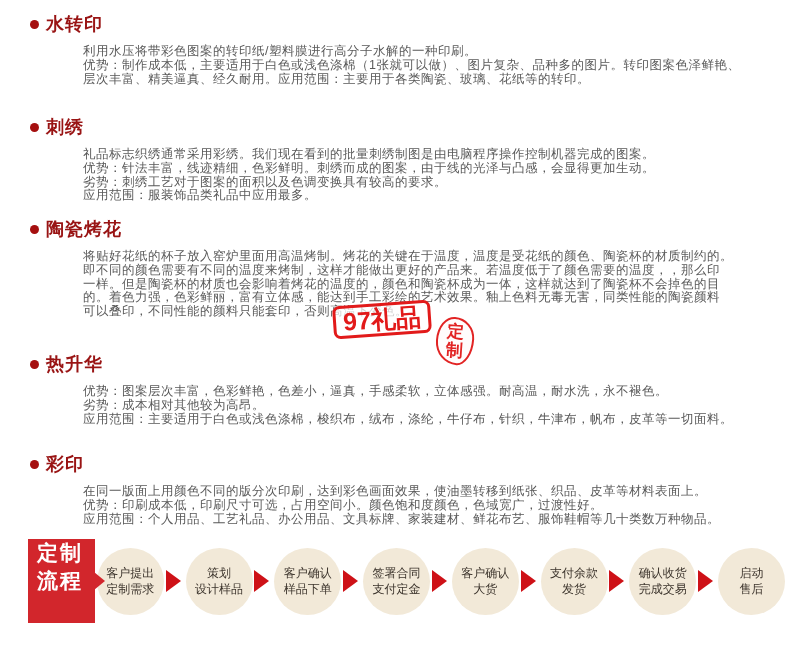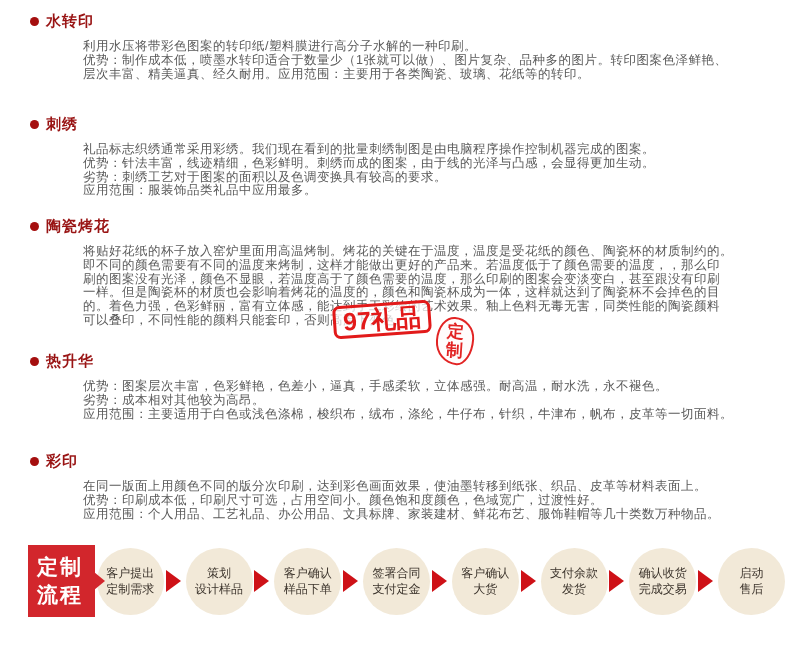--- a/index.html
+++ b/index.html
@@ -10,21 +10,21 @@
   }
   .sections{position:absolute;left:0;top:0;width:800px;}
   .sec{position:absolute;left:0;width:800px;}
   .sec:nth-of-type(1){top:12px;}
   .sec:nth-of-type(2){top:115px;}
   .sec:nth-of-type(3){top:217px;}
   .sec:nth-of-type(4){top:352px;}
   .sec:nth-of-type(5){top:452px;}
   .sec-head{display:flex;align-items:center;margin:0 0 9px 30px;}
   .bullet{width:9px;height:9px;border-radius:50%;background:#a50f0f;display:inline-block;margin-right:7px;}
-  .sec-title{font-size:15px;font-weight:bold;color:#991414;margin:0;letter-spacing:1px;}
+  .sec-title{font-size:18px;font-weight:bold;color:#991414;margin:0;letter-spacing:1px;}
   .sec-body{margin-left:83px;}
   .line{font-size:12.5px;line-height:13.8px;color:#595959;white-space:nowrap;letter-spacing:0.5px;}
 
   
   .wm-box{
     position:absolute;left:333px;top:303px;width:92px;height:27px;
     border:3px solid #e21a1a;border-radius:7px;
     background:rgba(255,255,255,0.72);
     color:#e21a1a;font-size:25px;font-weight:bold;line-height:27px;text-align:center;
     transform:rotate(-4deg);letter-spacing:0;
@@ -37,23 +37,23 @@
     transform:rotate(4deg);
   }
   .wm-seal span{display:block;}
 
   
   .flow{
     position:absolute;left:28px;top:546px;width:757px;height:70px;
     display:flex;align-items:center;justify-content:space-between;
   }
   .flow-label{
-    position:relative;width:67px;height:72px;background:#d2262c;flex:0 0 auto;
+    position:relative;width:67px;height:84px;background:#d2262c;flex:0 0 auto;
     color:#ffffff;font-size:21px;font-weight:bold;line-height:28px;
-    display:flex;flex-direction:column;justify-content:center;padding-left:9px;box-sizing:border-box;
+    display:flex;flex-direction:column;justify-content:flex-start;padding-left:9px;box-sizing:border-box;
     letter-spacing:2px;
   }
   .flow-label .notch{
     position:absolute;right:-10px;top:50%;margin-top:-9px;width:0;height:0;
     border-left:11px solid #d2262c;border-top:9px solid transparent;border-bottom:9px solid transparent;
   }
   .step-wrap{display:flex;align-items:center;flex:0 0 auto;}
   .arrow{
     width:0;height:0;margin-right:5px;
     border-left:15px solid #ce1117;border-top:11px solid transparent;border-bottom:11px solid transparent;
@@ -70,21 +70,21 @@
 <body>
 
 <div class="sections">
   <section class="sec">
     <div class="sec-head">
       <span class="bullet"></span>
       <h2 class="sec-title">水转印</h2>
     </div>
     <div class="sec-body">
         <div class="line">利用水压将带彩色图案的转印纸/塑料膜进行高分子水解的一种印刷。</div>
-        <div class="line">优势：制作成本低，喷墨水转印适合于数量少（1张就可以做）、图片复杂、品种多的图片。转印图案色泽鲜艳、</div>
+        <div class="line">优势：制作成本低，主要适用于白色或浅色涤棉（1张就可以做）、图片复杂、品种多的图片。转印图案色泽鲜艳、</div>
         <div class="line">层次丰富、精美逼真、经久耐用。应用范围：主要用于各类陶瓷、玻璃、花纸等的转印。</div>
       </div>
   </section>
 
   <section class="sec">
     <div class="sec-head">
       <span class="bullet"></span>
       <h2 class="sec-title">刺绣</h2>
     </div>
     <div class="sec-body">
@@ -96,21 +96,20 @@
   </section>
 
   <section class="sec">
     <div class="sec-head">
       <span class="bullet"></span>
       <h2 class="sec-title">陶瓷烤花</h2>
     </div>
     <div class="sec-body">
         <div class="line">将贴好花纸的杯子放入窑炉里面用高温烤制。烤花的关键在于温度，温度是受花纸的颜色、陶瓷杯的材质制约的。</div>
         <div class="line">即不同的颜色需要有不同的温度来烤制，这样才能做出更好的产品来。若温度低于了颜色需要的温度，，那么印</div>
-        <div class="line">刷的图案没有光泽，颜色不显眼，若温度高于了颜色需要的温度，那么印刷的图案会变淡变白，甚至跟没有印刷</div>
         <div class="line">一样。但是陶瓷杯的材质也会影响着烤花的温度的，颜色和陶瓷杯成为一体，这样就达到了陶瓷杯不会掉色的目</div>
         <div class="line">的。着色力强，色彩鲜丽，富有立体感，能达到手工彩绘的艺术效果。釉上色料无毒无害，同类性能的陶瓷颜料</div>
         <div class="line">可以叠印，不同性能的颜料只能套印，否则高温下变色。</div>
       </div>
   </section>
 
   <section class="sec">
     <div class="sec-head">
       <span class="bullet"></span>
       <h2 class="sec-title">热升华</h2>

